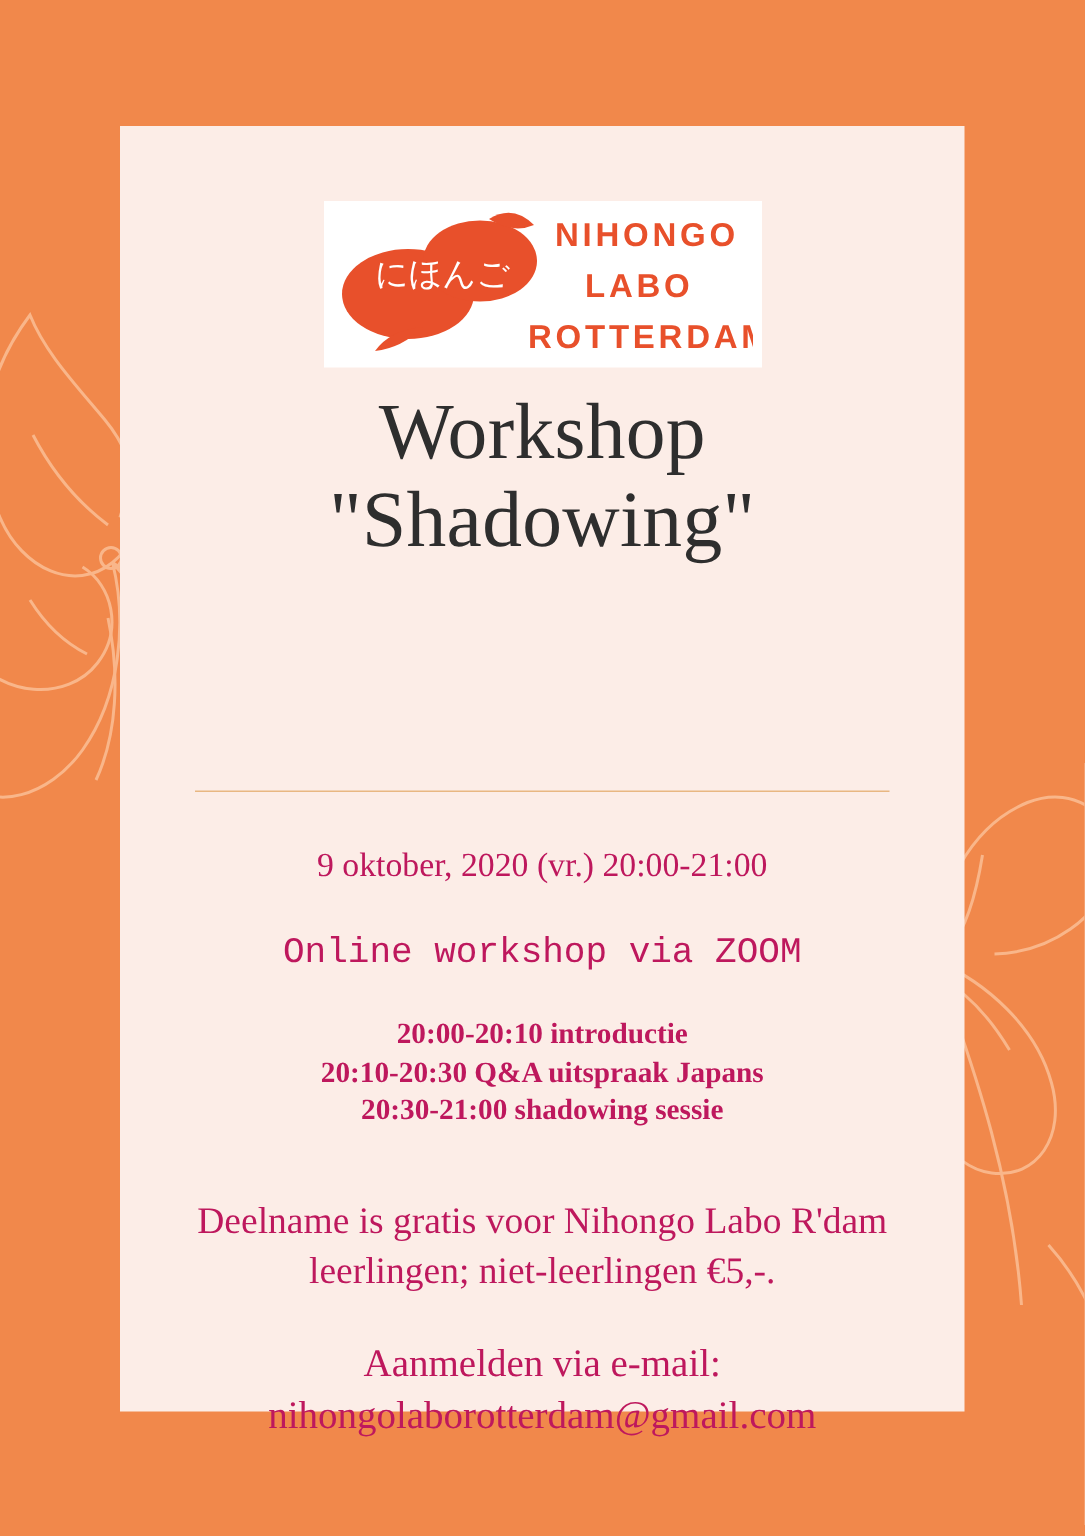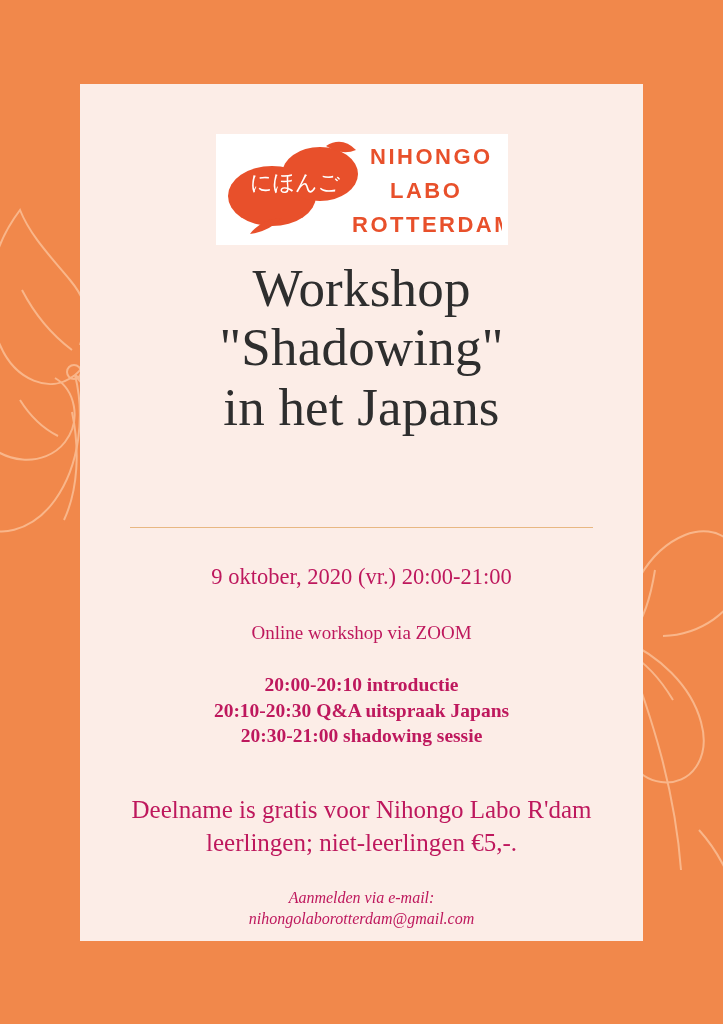--- a/index.html
+++ b/index.html
@@ -98,38 +98,38 @@
     right: 30px;
     top: 480px;
     text-align: center;
     color: #be185d;
   }
   .date-line {
     font-size: 22.5px;
     margin-bottom: 32px;
   }
   .platform-line {
-    font-size: 19px;
+    font-size: 24px;
     margin-bottom: 28px;
+    font-family: Liberation Mono, monospace;
   }
   .schedule {
     font-size: 19.5px;
     line-height: 1.32;
     margin-bottom: 44px;
     font-weight: bold;
   }
   .fees {
     font-size: 25px;
     line-height: 1.32;
     margin-bottom: 28px;
   }
   .signup {
-    font-size: 16px;
+    font-size: 26px;
     line-height: 1.32;
-    font-style: italic;
   }
 </style>
 </head>
 <body>
 
 <div class="poster">
 
   <div class="flower-art flower-left">
     <svg viewBox="0 0 230 430" fill="none" stroke="#F9B68A" stroke-width="2">
       <path d="M60 60 C30 100 20 150 40 195 C55 230 90 245 115 225 C140 205 135 160 110 130 C90 106 70 85 60 60 Z"></path>
@@ -178,21 +178,20 @@
           <text x="148" y="26" font-size="22" letter-spacing="2.5">NIHONGO</text>
           <text x="168" y="60" font-size="22" letter-spacing="2.5">LABO</text>
           <text x="130" y="94" font-size="22" letter-spacing="2.5">ROTTERDAM</text>
         </g>
       </svg>
     </div>
 
     <div class="title-block">
       <div class="title-line">Workshop</div>
       <div class="title-line">"Shadowing"</div>
-      <div class="title-line">in het Japans</div>
     </div>
 
     <div class="divider"></div>
 
     <div class="body-block">
       <div class="date-line">9 oktober, 2020 (vr.) 20:00-21:00</div>
       <div class="platform-line">Online workshop via ZOOM</div>
       <div class="schedule">
         <div>20:00-20:10 introductie</div>
         <div>20:10-20:30 Q&amp;A uitspraak Japans</div>

